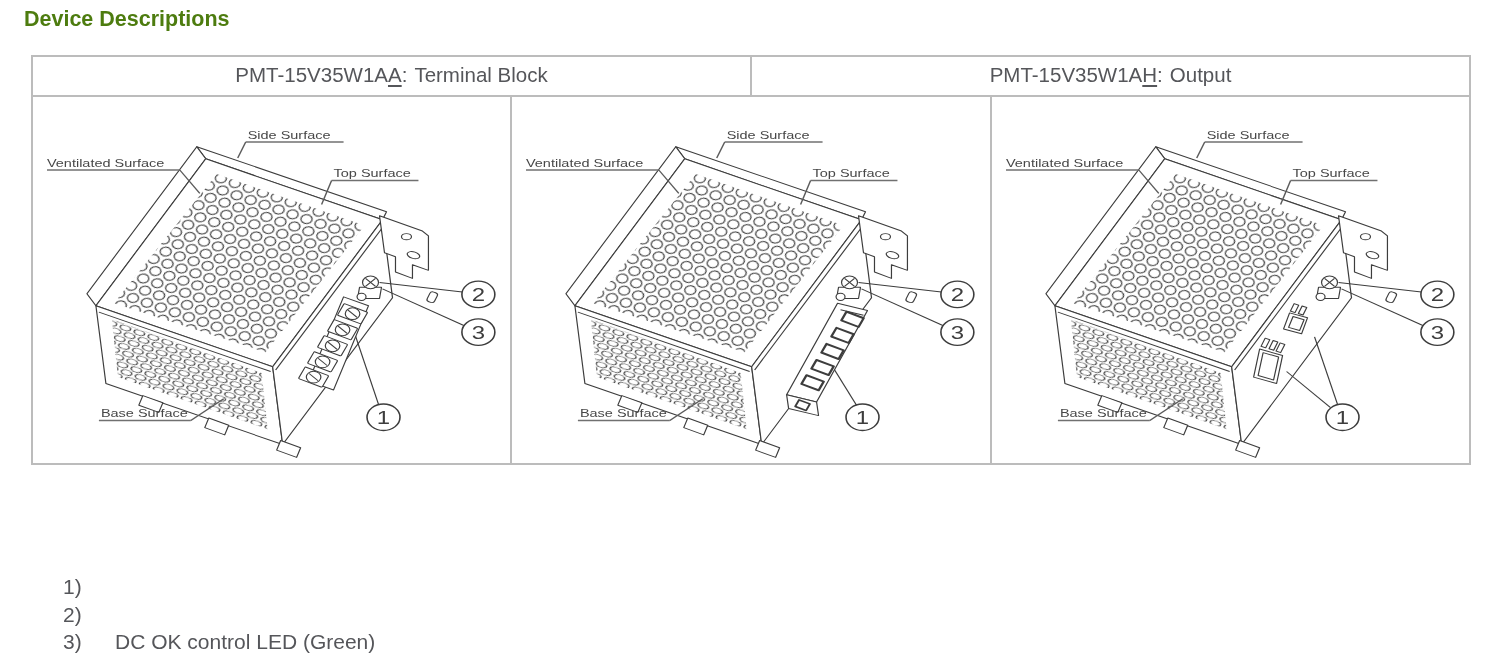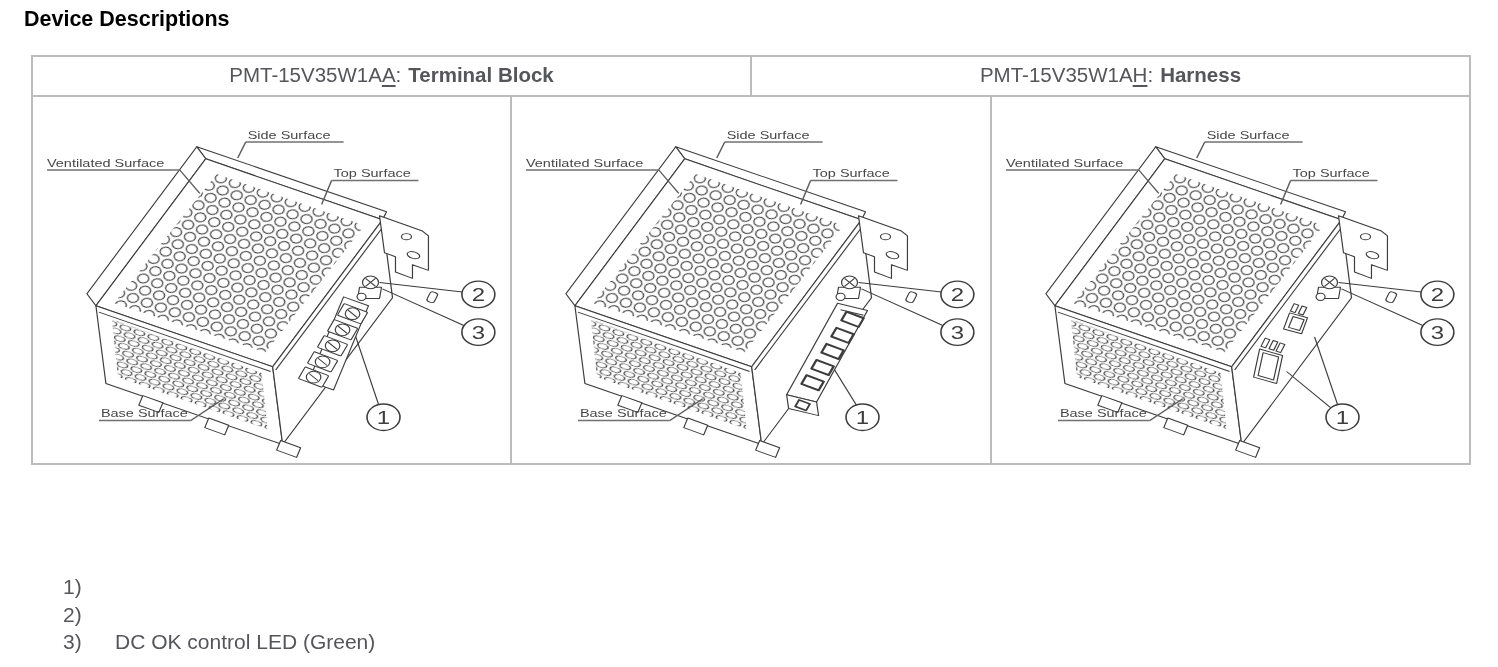--- a/index.html
+++ b/index.html
@@ -1,25 +1,25 @@
 <!DOCTYPE html>
 <html><head>
 <meta charset="utf-8">
 <style>
   html,body{margin:0;padding:0;background:#fff;}
   body{width:1498px;height:667px;position:relative;overflow:hidden;
        font-family:"Liberation Sans", sans-serif;color:#55565a;}
-  .page-title{position:absolute;left:24px;top:7px;font-size:21.5px;font-weight:bold;color:#000000;}
+  .page-title{position:absolute;left:24px;top:7px;font-size:21.5px;font-weight:bold;color:#4d7c0f;}
   .device-table{position:absolute;left:31px;top:55px;width:1436px;border:2px solid #bcbcbc;}
   .thead{display:flex;border-bottom:2px solid #bcbcbc;}
   .th{flex:1;text-align:center;padding:6px 0 8px 0;font-size:20.5px;border-right:2px solid #bcbcbc;white-space:nowrap;}
   .th:last-child{border-right:none;}
   .model,.variant,.colon{font-weight:normal;}
   .variant{text-decoration:underline;text-decoration-thickness:2px;text-underline-offset:3px;}
-  .type{margin-left:7px;font-weight:bold;}
+  .type{margin-left:7px;font-weight:normal;}
   .tbody{display:flex;height:366px;}
   .td{flex:1;border-right:2px solid #bcbcbc;position:relative;}
   .td:last-child{border-right:none;}
   .td svg{display:block;width:100%;height:100%;}
   .lbl{font-family:"Liberation Sans",sans-serif;font-size:14.5px;fill:#474747;}
   .num{font-family:"Liberation Sans",sans-serif;font-size:24px;fill:#3d3d3d;text-anchor:middle;}
   .notes{position:absolute;left:63px;top:573px;}
   .note{display:flex;font-size:21px;line-height:27.5px;color:#55565a;}
   .note-num{width:52px;flex:0 0 52px;}
 </style>
@@ -149,21 +149,21 @@
 <div class="page">
 
   <div class="page-title">Device Descriptions</div>
 
   <div class="device-table">
     <div class="thead">
       <div class="th">
         <span class="model">PMT-15V35W1A</span><span class="variant">A</span><span class="colon">:</span><span class="type">Terminal Block</span>
       </div>
       <div class="th">
-        <span class="model">PMT-15V35W1A</span><span class="variant">H</span><span class="colon">:</span><span class="type">Harness</span>
+        <span class="model">PMT-15V35W1A</span><span class="variant">H</span><span class="colon">:</span><span class="type">Output</span>
       </div>
     </div>
 
     <div class="tbody">
 
       <div class="td">
         <svg viewBox="0 0 478 456" preserveAspectRatio="none">
           <use href="#encl"></use>
           <use href="#conn-aa"></use>
           <text class="lbl" x="215" y="52">Side Surface</text>

